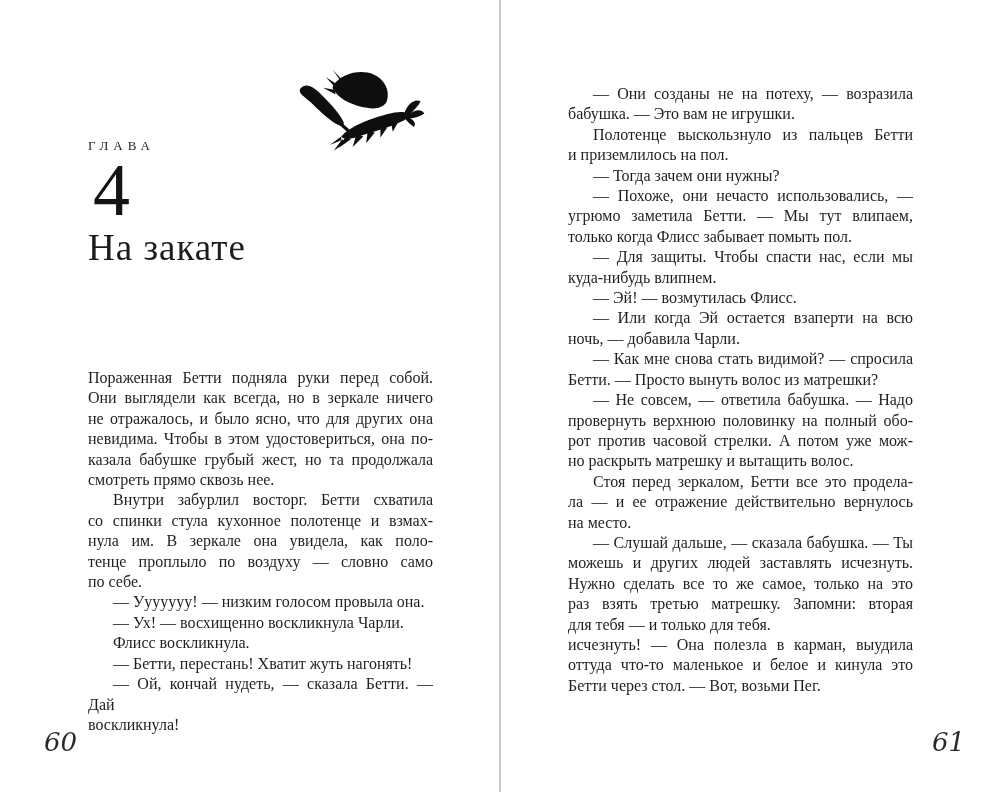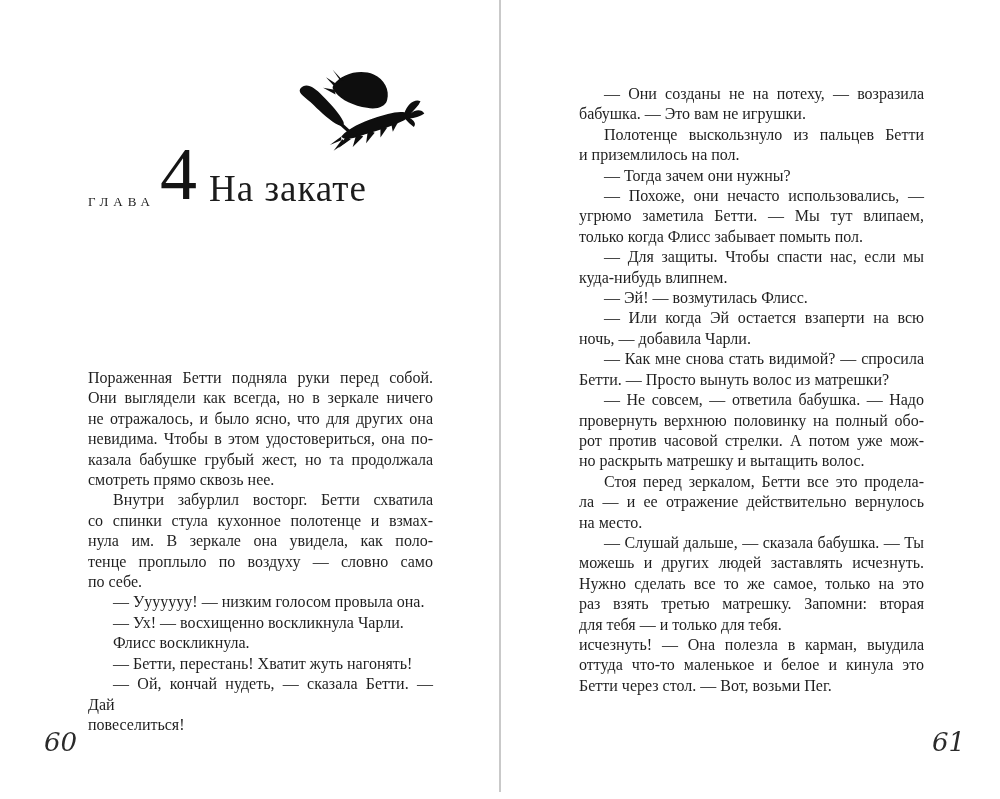--- a/index.html
+++ b/index.html
@@ -9,21 +9,21 @@
   .spread { position: relative; width: 1000px; height: 799px; background: #ffffff; }
 
   .gutter {
     position: absolute; left: 499px; top: 0; width: 2px; height: 792px;
     background: #c9c9c9;
   }
 
   
   .chapter-row {
     position: absolute; left: 88px; top: 138px;
-    display: flex; align-items: flex-end; white-space: nowrap;
+    display: flex; align-items: flex-start; white-space: nowrap; flex-direction: column;
   }
   .chapter-label {
     font-size: 13px; letter-spacing: 5px; color: #1c1c1c;
   }
   .chapter-number {
     font-size: 74px; line-height: 72px; margin: 0 12px 0 5px; color: #141414;
     font-family: "Liberation Serif", serif;
   }
   .chapter-title {
     font-size: 37px; letter-spacing: 1px; color: #1c1c1c;
@@ -32,21 +32,21 @@
   .feathers {
     position: absolute; left: 285px; top: 62px; width: 145px; height: 105px;
   }
 
   
   .body-text {
     position: absolute; width: 345px;
     font-size: 16px; line-height: 20.4px; color: #1f1f1f;
   }
   .body-text.left-col  { left: 88px;  top: 368px; }
-  .body-text.right-col { left: 568px; top: 84px; margin-left: 11px;  }
+  .body-text.right-col { left: 568px; top: 84px;  }
 
   .line { text-align: justify; text-align-last: justify; }
   .line.last { text-align-last: left; }
   .line.indent { text-indent: 25px; }
 
   
   .page-number {
     position: absolute; top: 727px; font-size: 26px; font-style: italic;
     font-family: "DejaVu Serif", serif; color: #2a2a2a;
   }
@@ -112,21 +112,21 @@
           <div class="line last indent">— Ух! — восхищенно воскликнула Чарли.</div>
         </div>
         <div>
           <div class="line last indent">Флисс воскликнула.</div>
         </div>
         <div>
           <div class="line last indent">— Бетти, перестань! Хватит жуть нагонять!</div>
         </div>
         <div>
           <div class="line indent">— Ой, кончай нудеть, — сказала Бетти. — Дай</div>
-          <div class="line last">повеселиться!</div>
+          <div class="line last">воскликнула!</div>
         </div>
       </div>
 
     <div class="page-number pn-left">60</div>
   </div>
 
   <div class="gutter"></div>
 
   <div>
     <div class="body-text right-col">

